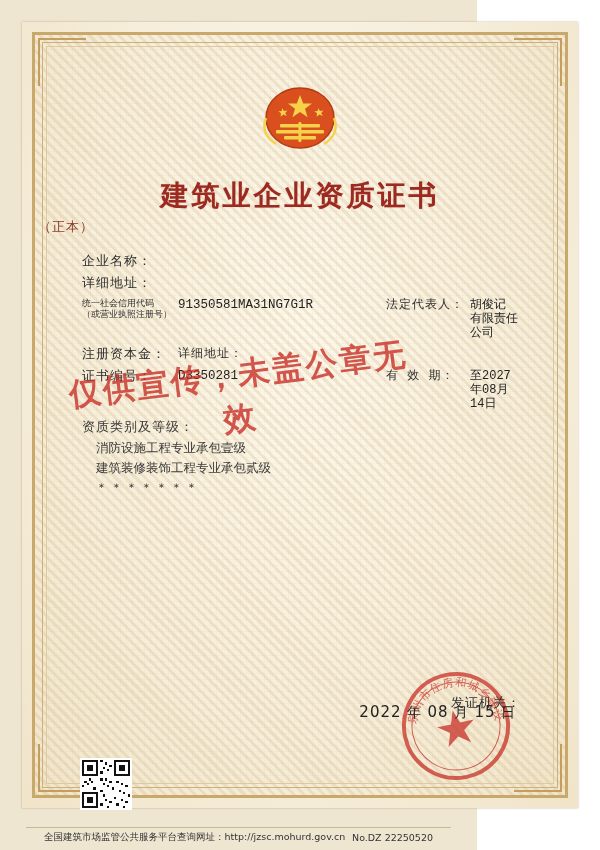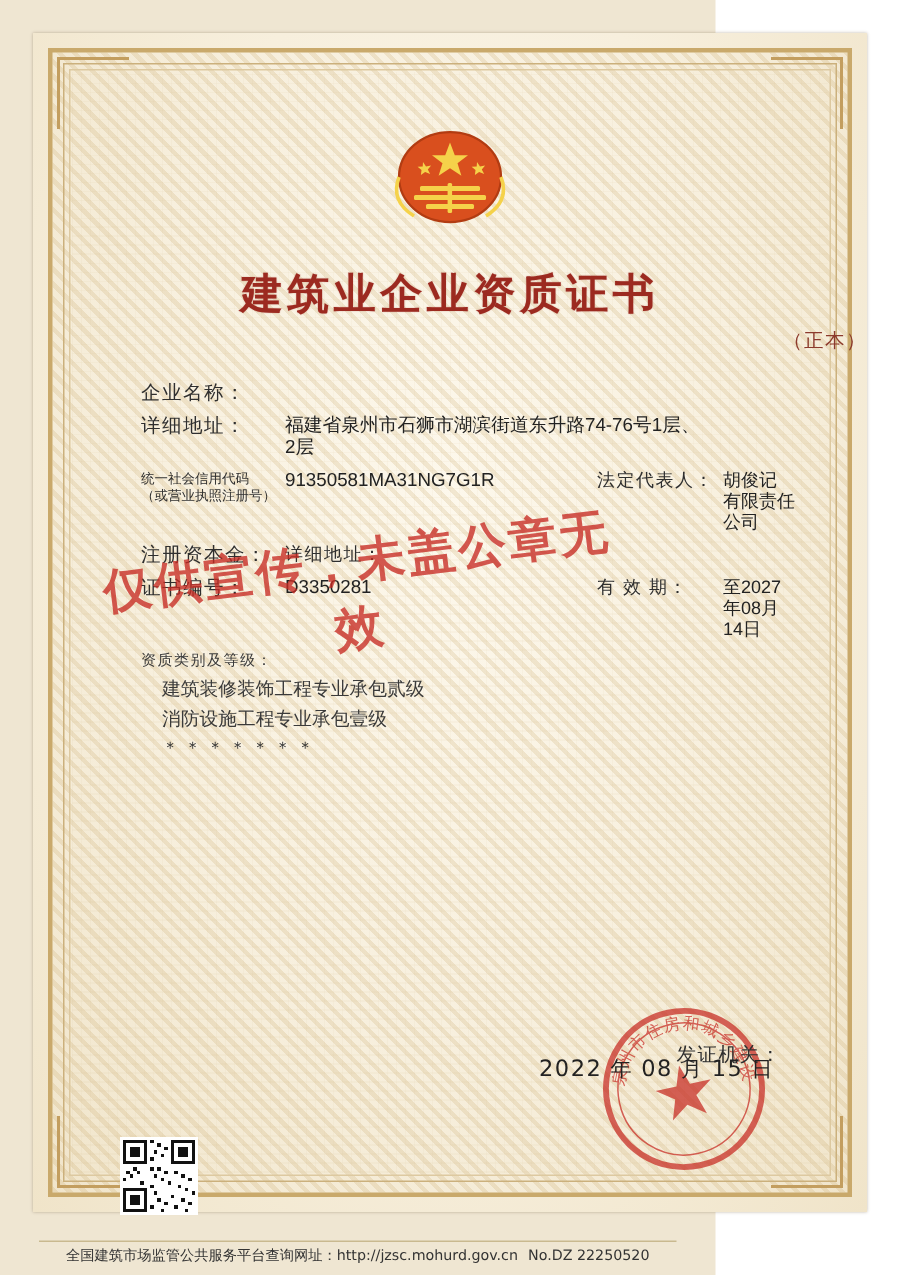--- a/index.html
+++ b/index.html
@@ -105,34 +105,34 @@
     font-weight: bold;
     letter-spacing: 3px;
     color: #9c2a20;
     text-shadow: 0 0 1px rgba(150,40,30,0.4);
   }
   .subtitle {
     position: absolute;
     top: 196px;
     left: 16px;
     right: 0;
-    text-align: right;
+    text-align: left;
     font-family: Liberation Serif, serif;
     font-size: 13px;
     color: #8c3a2c;
     letter-spacing: 1px;
   }
 
   
   .fields {
     position: absolute;
-    left: 72px;
+    left: 60px;
     top: 232px;
     width: 436px;
-    font-family: Liberation Sans, sans-serif;
+    font-family: Liberation Mono, monospace;
     color: #3a3a3a;
     font-size: 12.5px;
   }
   .row {
     display: flex;
     align-items: flex-start;
     margin-bottom: 7px;
     line-height: 15px;
   }
   .lbl {
@@ -167,21 +167,21 @@
     letter-spacing: 1px;
     color: #2f2f2f;
     white-space: nowrap;
   }
   .val2 { flex: 1 1 auto; font-size: 12px; line-height: 14px; }
 
   .quals {
     margin-top: 3px;
   }
   .qual-title {
-    font-size: 10px;
+    font-size: 13px;
     letter-spacing: 1px;
     margin-bottom: 4px;
   }
   .qual-item {
     font-size: 12.5px;
     margin-left: 14px;
     margin-bottom: 3px;
   }
   .stars {
     margin-left: 14px;
@@ -326,24 +326,20 @@
     <div class="subtitle">（正本）</div>
 
     <div class="fields">
 
       <div class="row">
         <div class="lbl">企业名称：</div>
       </div>
 
       <div class="row">
         <div class="lbl">详细地址：</div>
-        <div class="val">
-          <div>福建省泉州市石狮市湖滨街道东升路74-76号1层、</div>
-          <div>2层</div>
-        </div>
       </div>
 
       <div class="row">
         <div class="lbl small">
           <div>统一社会信用代码</div>
           <div>（或营业执照注册号）</div>
         </div>
         <div class="val">
           <div class="two">
             <div class="half-left">91350581MA31NG7G1R</div>
@@ -371,22 +367,22 @@
           <div class="two">
             <div class="half-left">D3350281</div>
             <div class="lbl2">有 效 期：</div>
             <div class="val2">至2027年08月14日</div>
           </div>
         </div>
       </div>
 
       <div class="quals">
         <div class="qual-title">资质类别及等级：</div>
+        <div class="qual-item">消防设施工程专业承包壹级</div>
         <div class="qual-item">建筑装修装饰工程专业承包贰级</div>
-        <div class="qual-item">消防设施工程专业承包壹级</div>
         <div class="stars">＊＊＊＊＊＊＊</div>
       </div>
 
     </div>
 
     <div class="watermark">
       <div>仅供宣传，未盖公章无</div>
       <div class="l2">效</div>
     </div>
 

